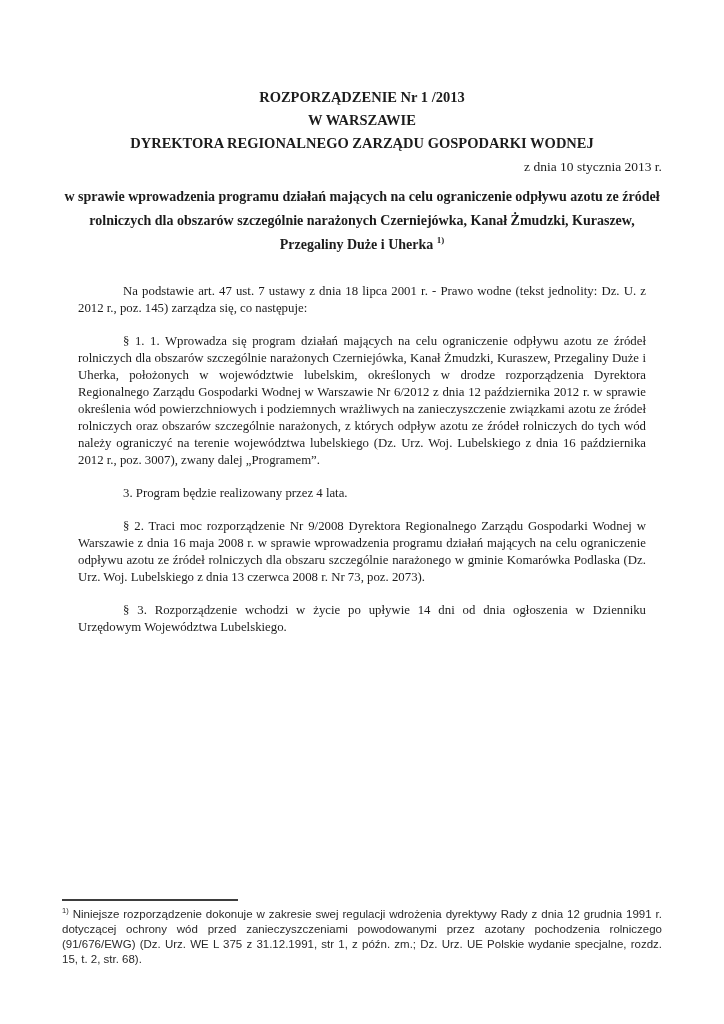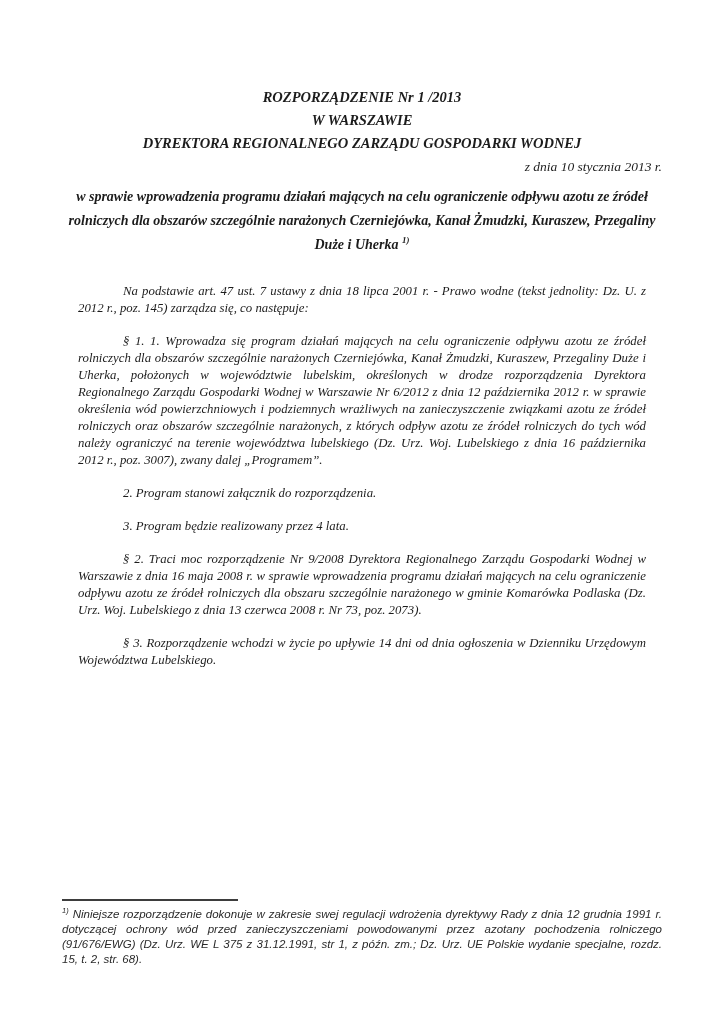--- a/index.html
+++ b/index.html
@@ -8,21 +8,20 @@
     background: #ffffff;
   }
   .page {
     position: relative;
     width: 724px;
     height: 1024px;
     background: #ffffff;
     color: #1c1c1c;
     font-family: "Liberation Serif", serif;
     overflow: hidden;
-    font-style: italic;
   }
   .content {
     position: absolute;
     left: 62px;
     width: 600px;
     top: 86px;
   }
   .doc-header {
     text-align: center;
   }
@@ -105,21 +104,20 @@
     </div>
 
     <div class="subject-block">
       <span>w sprawie wprowadzenia programu działań mających na celu ograniczenie odpływu azotu ze źródeł rolniczych dla obszarów szczególnie narażonych Czerniejówka, Kanał Żmudzki, Kuraszew, Przegaliny Duże i Uherka</span>
       <sup>1)</sup>
     </div>
 
     <div class="doc-body">
       <p>Na podstawie art. 47 ust. 7 ustawy z dnia 18 lipca 2001 r. - Prawo wodne (tekst jednolity: Dz. U. z 2012 r., poz. 145) zarządza się, co następuje:</p>
       <p class="sect">§ 1. 1. Wprowadza się program działań mających na celu ograniczenie odpływu azotu ze źródeł rolniczych dla obszarów szczególnie narażonych Czerniejówka, Kanał Żmudzki, Kuraszew, Przegaliny Duże i Uherka, położonych w województwie lubelskim, określonych w drodze rozporządzenia Dyrektora Regionalnego Zarządu Gospodarki Wodnej w Warszawie Nr 6/2012 z dnia 12 października 2012 r. w sprawie określenia wód powierzchniowych i podziemnych wrażliwych na zanieczyszczenie związkami azotu ze źródeł rolniczych oraz obszarów szczególnie narażonych, z których odpływ azotu ze źródeł rolniczych do tych wód należy ograniczyć na terenie województwa lubelskiego (Dz. Urz. Woj. Lubelskiego z dnia 16 października 2012 r., poz. 3007), zwany dalej „Programem”.</p>
-      <p>2. Program stanowi załącznik do rozporządzenia.</p>
       <p>3. Program będzie realizowany przez 4 lata.</p>
       <p class="sect">§ 2. Traci moc rozporządzenie Nr 9/2008 Dyrektora Regionalnego Zarządu Gospodarki Wodnej w Warszawie z dnia 16 maja 2008 r. w sprawie wprowadzenia programu działań mających na celu ograniczenie odpływu azotu ze źródeł rolniczych dla obszaru szczególnie narażonego w gminie Komarówka Podlaska (Dz. Urz. Woj. Lubelskiego z dnia 13 czerwca 2008 r. Nr 73, poz. 2073).</p>
       <p class="sect">§ 3. Rozporządzenie wchodzi w życie po upływie 14 dni od dnia ogłoszenia w Dzienniku Urzędowym Województwa Lubelskiego.</p>
     </div>
 
   </div>
 
   <div class="footnote">
     <div class="footnote-rule"></div>
     <p>

